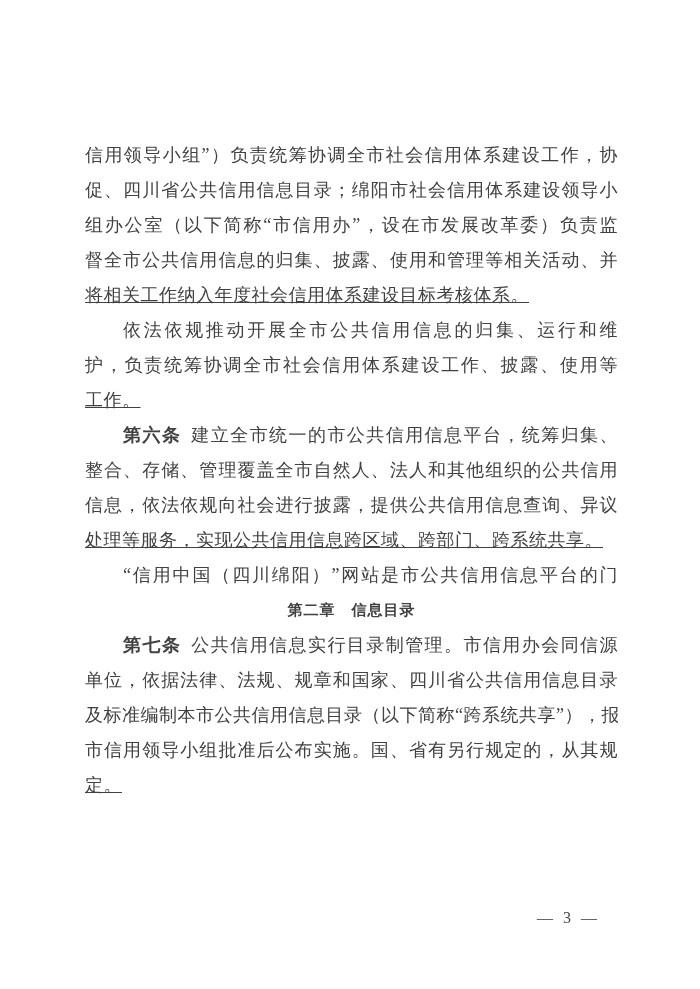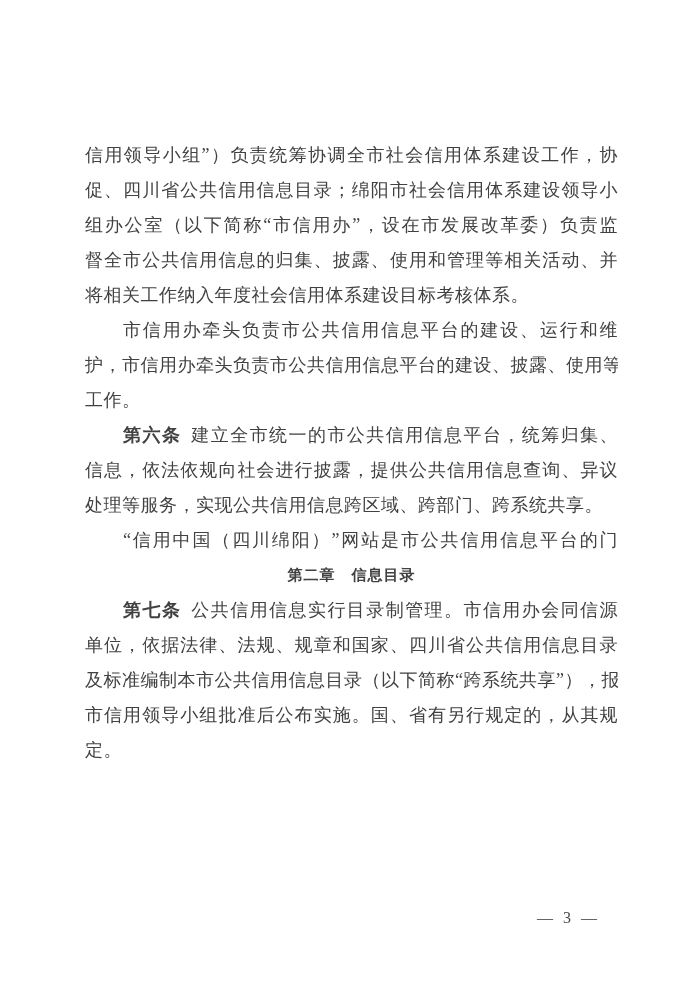--- a/index.html
+++ b/index.html
@@ -29,20 +29,21 @@
     height: 35px;
     line-height: 35px;
     text-align: justify;
     text-align-last: justify;
     overflow: hidden;
     white-space: nowrap;
     letter-spacing: 0.5px;
   }
   .line.line-last {
     text-align-last: left;
+    text-decoration: underline;
   }
   .line.indent {
     text-indent: 38px;
   }
   .prefix {
     font-weight: bold;
     margin-right: 10px;
   }
   .heading {
     font-size: 15px;
@@ -65,24 +66,25 @@
 </head>
 <body>
 
 <div class="page">
   <div class="content">
       <div class="line">信用领导小组”）负责统筹协调全市社会信用体系建设工作，协</div>
       <div class="line">促、四川省公共信用信息目录；绵阳市社会信用体系建设领导小</div>
       <div class="line">组办公室（以下简称“市信用办”，设在市发展改革委）负责监</div>
       <div class="line">督全市公共信用信息的归集、披露、使用和管理等相关活动、并</div>
       <div class="line line-last">将相关工作纳入年度社会信用体系建设目标考核体系。</div>
-      <div class="line indent">市信用办牵头负责市公共信用信息平台的建设、运行和维</div>
-      <div class="line">护，市信用办牵头负责市公共信用信息平台的建设、披露、使用等</div>
+      <div class="line indent">依法依规推动开展全市公共信用信息的归集、运行和维</div>
+      <div class="line">护，负责统筹协调全市社会信用体系建设工作、披露、使用等</div>
       <div class="line line-last">工作。</div>
       <div class="line indent"><span class="prefix">第六条</span>建立全市统一的市公共信用信息平台，统筹归集、</div>
+      <div class="line">整合、存储、管理覆盖全市自然人、法人和其他组织的公共信用</div>
       <div class="line">信息，依法依规向社会进行披露，提供公共信用信息查询、异议</div>
       <div class="line line-last">处理等服务，实现公共信用信息跨区域、跨部门、跨系统共享。</div>
       <div class="line indent">“信用中国（四川绵阳）”网站是市公共信用信息平台的门</div>
       <div class="heading">第二章　信息目录</div>
       <div class="line indent"><span class="prefix">第七条</span>公共信用信息实行目录制管理。市信用办会同信源</div>
       <div class="line">单位，依据法律、法规、规章和国家、四川省公共信用信息目录</div>
       <div class="line">及标准编制本市公共信用信息目录（以下简称“跨系统共享”），报</div>
       <div class="line">市信用领导小组批准后公布实施。国、省有另行规定的，从其规</div>
       <div class="line line-last">定。</div>
     </div>

